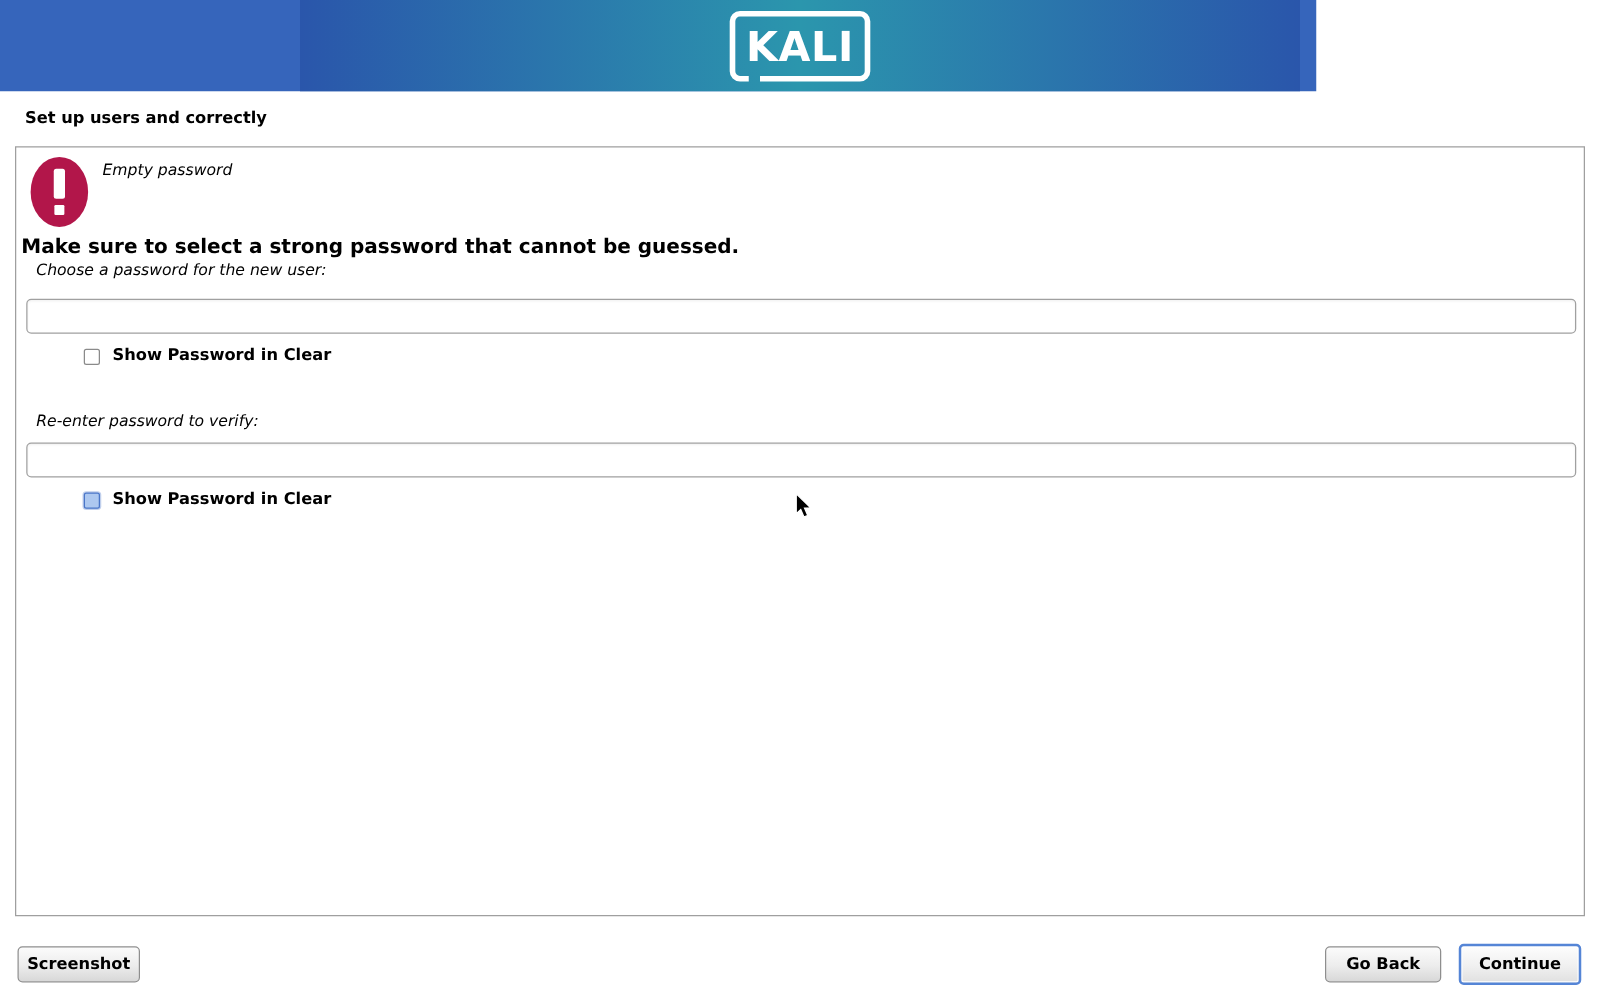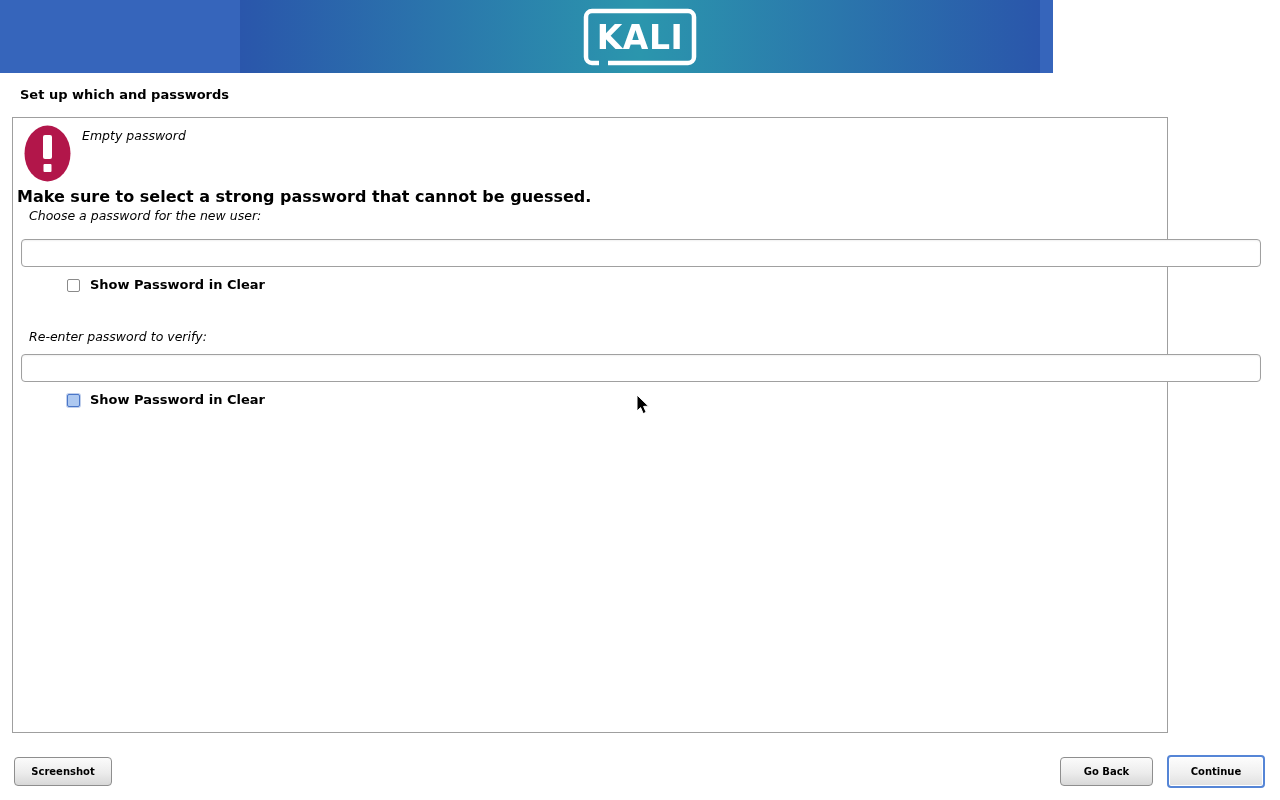--- a/index.html
+++ b/index.html
@@ -33,21 +33,21 @@
   .logo{
     position:absolute;left:582px;top:7px;width:116px;height:60px;
   }
   
   .page-title{
     position:absolute;left:20px;top:87px;
     font-size:13px;font-weight:bold;
   }
   
   .panel{
-    position:absolute;left:12px;top:117px;width:1156px;height:616px;
+    position:absolute;left:12px;top:117px;width:1256px;height:616px;
     border:1px solid var(--panel-border);
     background:#ffffff;
   }
   .error-row{
     position:absolute;left:11px;top:7px;display:flex;align-items:flex-start;
   }
   .error-icon{width:47px;height:57px;flex:0 0 auto;}
   .error-texts{margin-left:11px;padding-top:3px;}
   .error-title{
     font-size:12.5px;font-style:italic;line-height:1.2;
@@ -84,21 +84,21 @@
   }
   .checkbox-label{
     margin-left:10px;font-size:13px;font-weight:bold;
   }
   
   .btn{
     position:absolute;height:29px;
     display:flex;align-items:center;justify-content:center;
     background:linear-gradient(#fbfbfb,#ececec 55%,#d8d8d8);
     border:1px solid var(--btn-border);border-radius:4px;
-    font-size:10px;font-weight:bold;
+    font-size:13px;font-weight:bold;
     font-family:"DejaVu Sans","Liberation Sans",sans-serif;
     cursor:default;
   }
   .btn-screenshot{left:14px;top:757px;width:98px;}
   .btn-goback{left:1060px;top:757px;width:93px;}
   .btn-continue{
     left:1167px;top:755px;width:98px;height:33px;
     border:2px solid #5585d6;
     box-shadow:inset 0 0 0 1px #ffffff;
     background:linear-gradient(#fdfdfd,#f0f0f0 55%,#e0e0e0);
@@ -113,21 +113,21 @@
 <body>
 
 <div class="banner">
   <div class="banner-gradient"></div>
   <svg class="logo" viewBox="0 0 116 60">
     <path d="M 26 56 L 106 56 A 6 6 0 0 0 112 50 L 112 10 A 6 6 0 0 0 106 4 L 10 4 A 6 6 0 0 0 4 10 L 4 50 A 6 6 0 0 0 10 56 L 17 56" fill="none" stroke="#ffffff" stroke-width="4.5" stroke-linecap="butt"></path>
     <text x="58" y="42" text-anchor="middle" font-family="DejaVu Sans, Liberation Sans, sans-serif" font-size="33" font-weight="bold" letter-spacing="0.5" fill="#ffffff">KALI</text>
   </svg>
 </div>
 
-<div class="page-title">Set up which and passwords</div>
+<div class="page-title">Set up users and correctly</div>
 
 <div class="panel">
 
   <div class="error-row">
     <svg class="error-icon" viewBox="0 0 47 57">
       <ellipse cx="23.5" cy="28.5" rx="23" ry="28" fill="#b2164a"></ellipse>
       <rect x="19" y="10" width="9" height="24" rx="2" fill="#ffffff"></rect>
       <rect x="19.5" y="39" width="8" height="8" rx="1" fill="#ffffff"></rect>
     </svg>
     <div class="error-texts">

